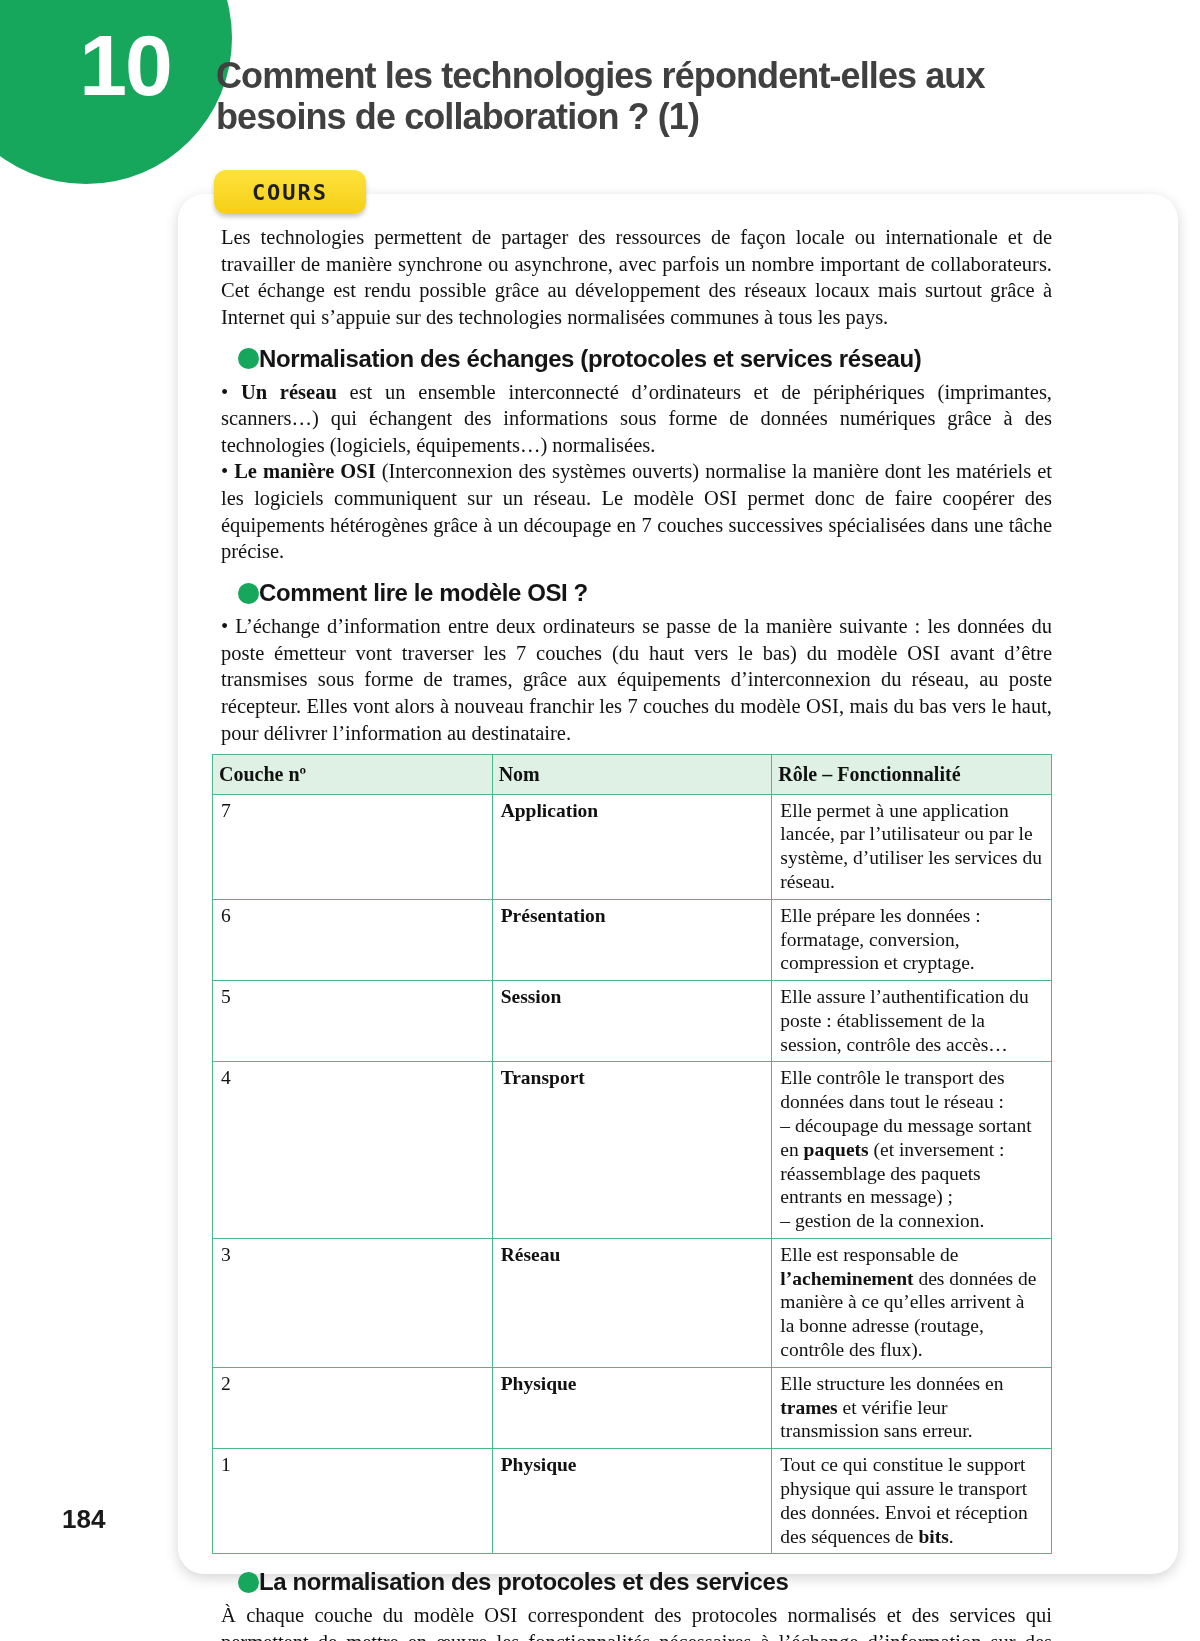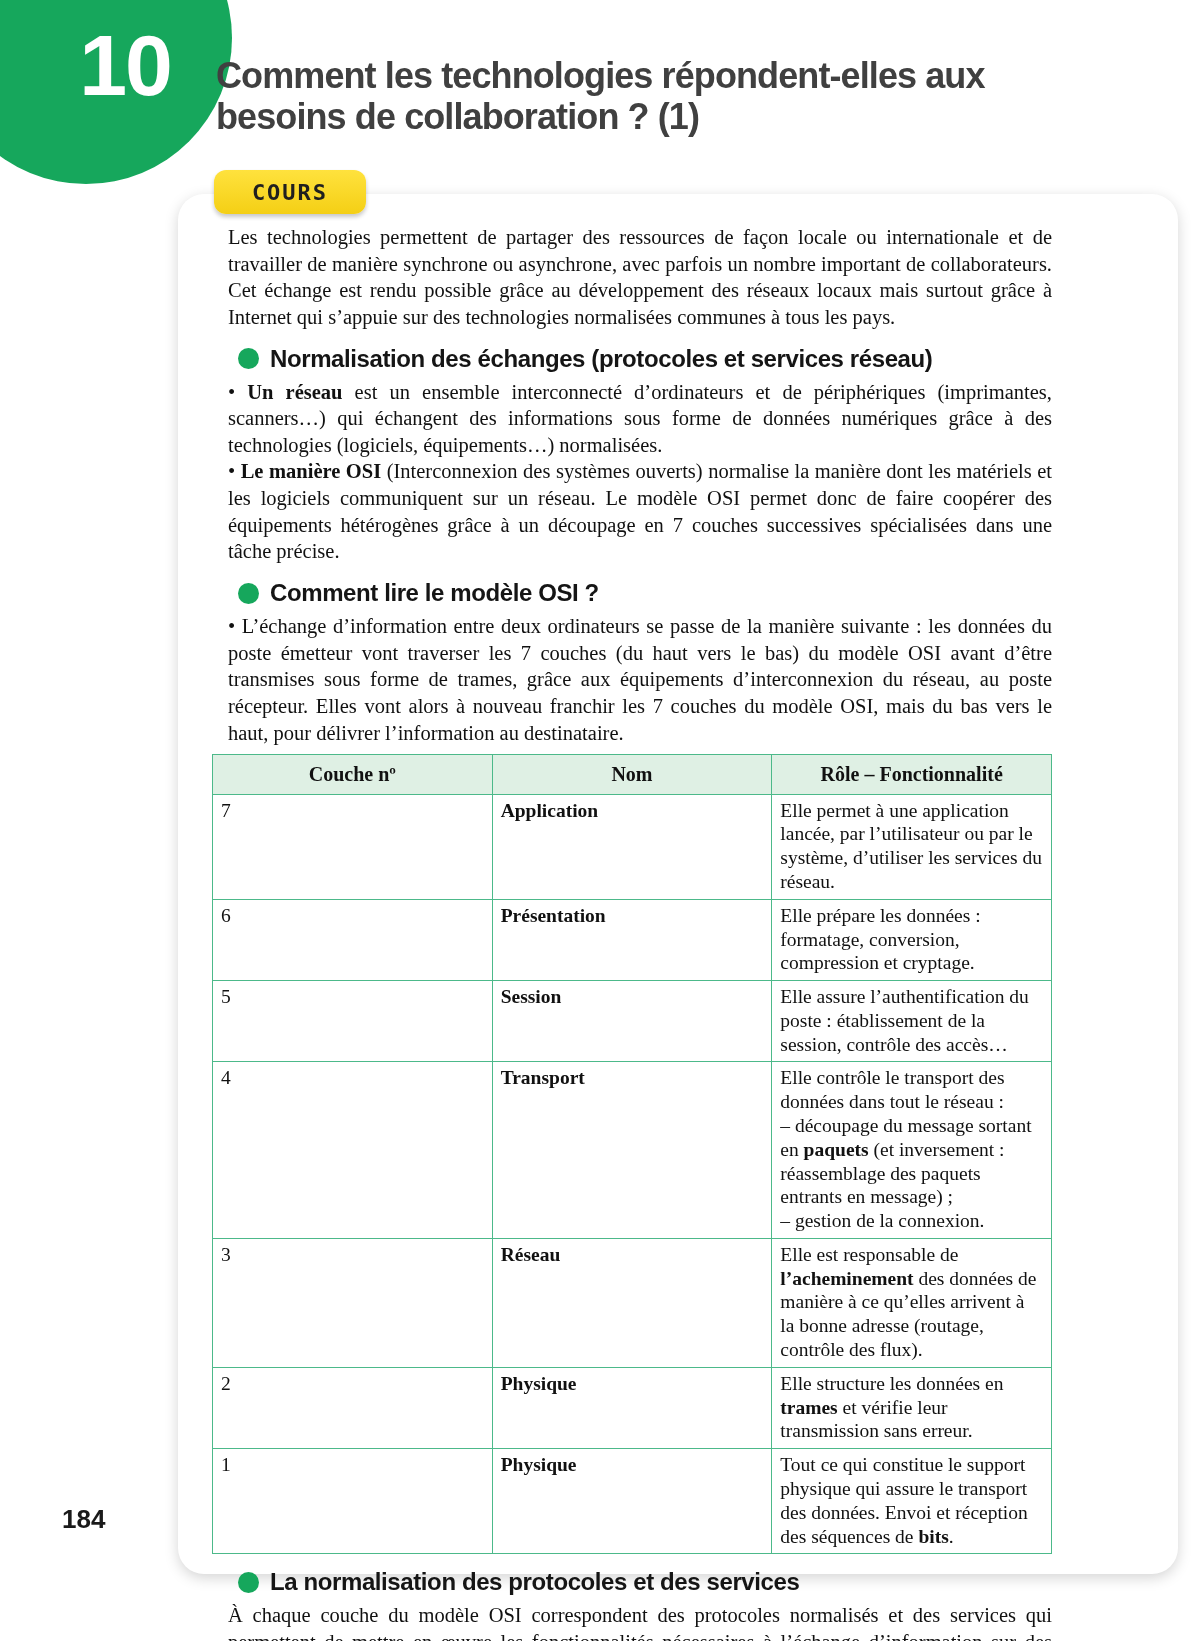--- a/index.html
+++ b/index.html
@@ -100,28 +100,27 @@
     top: 224px;
     width: 840px;
     z-index: 6;
   }
 
   
   .body-par {
     font-size: 20.5px;
     line-height: 1.30;
     text-align: justify;
-    margin: 0 0 4px 16px;
+    margin: 0 0 4px 9px;
   }
   .body-par.tight { margin-bottom: 0; }
 
   .section-head {
     display: flex;
     align-items: center;
-    gap: 11px;
     margin: 14px 0 6px 26px;
   }
   .bullet-dot {
     width: 21px;
     height: 21px;
     border-radius: 50%;
     background: #16a75c;
     flex: 0 0 auto;
   }
   .section-head-text {
@@ -144,21 +143,20 @@
   table.sheet td, table.sheet th {
     border: 1.4px solid #4cb98a;
     padding: 4px 8px 5px 8px;
     font-size: 19.5px;
     line-height: 1.22;
     vertical-align: top;
     text-align: left;
   }
   table.sheet th {
     background: #dff0e4;
-    text-align: center;
     font-weight: 700;
     font-size: 20px;
     padding: 7px 6px;
     vertical-align: middle;
   }
   td.num {
     text-align: center;
     vertical-align: middle;
     width: 98px;
   }

